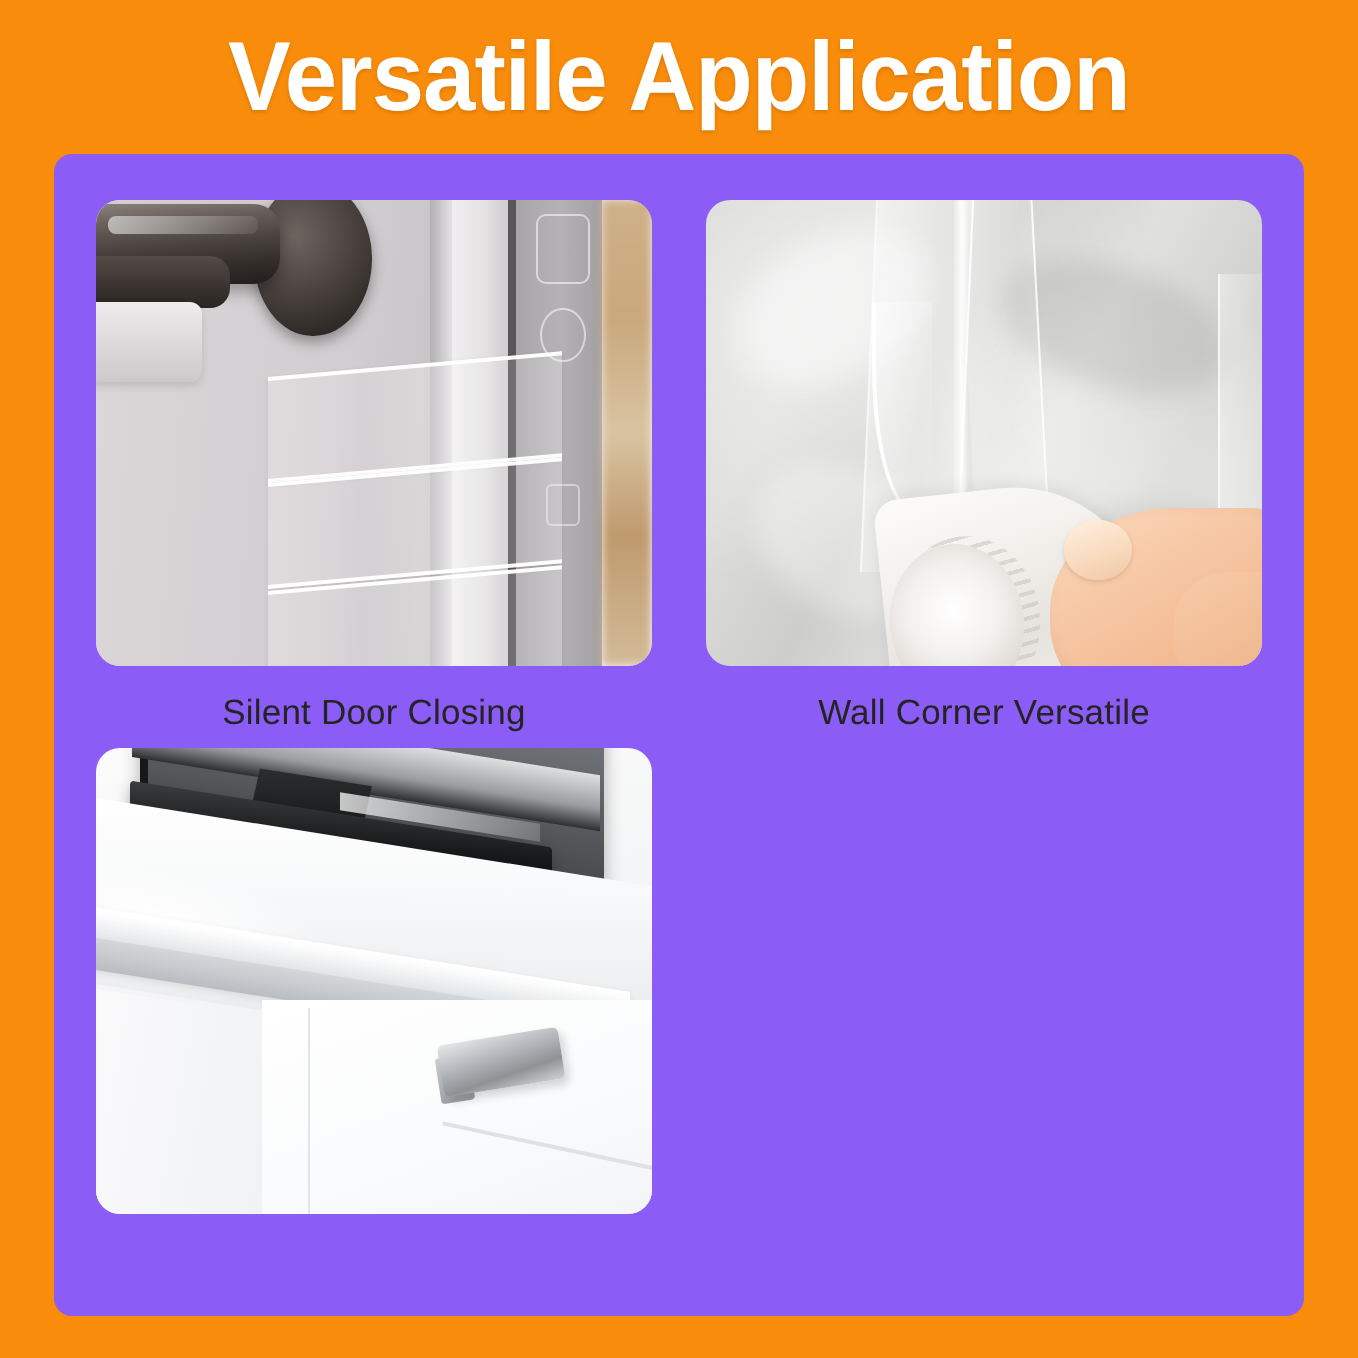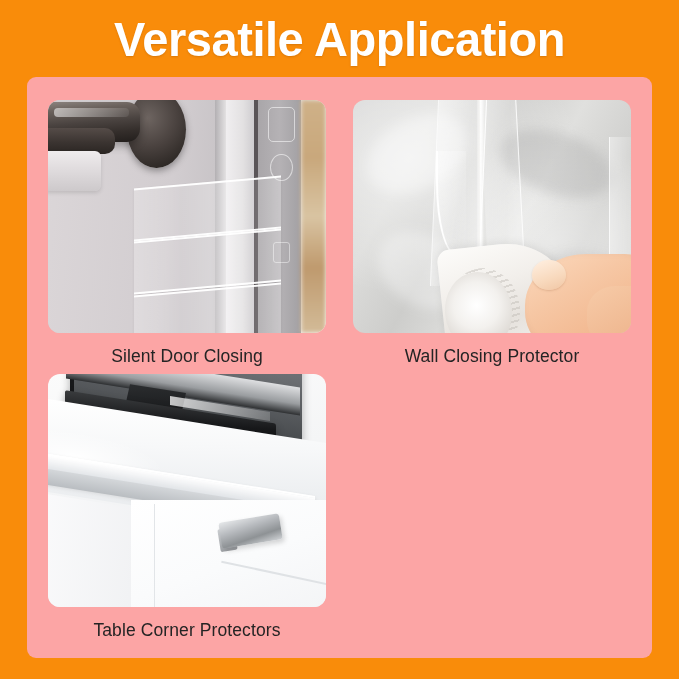--- a/index.html
+++ b/index.html
@@ -19,21 +19,21 @@
     font-weight:bold;
     letter-spacing:-0.5px;
     transform:scaleX(0.96);
     text-shadow:0 1px 2px rgba(120,60,0,0.25);
     white-space:nowrap;
   }
 
   
   .card{
     position:absolute;left:27px;top:77px;width:625px;height:581px;
-    background:#fca5a5;border-radius:9px;
+    background:#8b5cf6;border-radius:9px;
   }
   .grid{
     position:absolute;left:0;top:0;width:625px;height:581px;
     display:grid;
     grid-template-columns:1fr 1fr;
     grid-template-rows:1fr 1fr;
     column-gap:27px;row-gap:6px;
     padding:23px 21px 16px 21px;
     box-sizing:border-box;
   }
@@ -427,21 +427,21 @@
           <div class="filmR"></div>
           <div class="curl"></div>
           <div class="filmEdge"></div>
           <div class="roll"></div>
           <div class="rollrings"></div>
           <div class="rollface"></div>
           <div class="hand"></div>
           <div class="nail"></div>
           <div class="hand2"></div>
         </div>
-        <div class="caption">Wall Closing Protector</div>
+        <div class="caption">Wall Corner Versatile</div>
       </div>
 
 
       <div class="cell">
         <div class="photo p4">
           <div class="tvpanel"></div>
           <div class="tvbezel"></div>
           <div class="tvstand"></div>
           <div class="tvbase"></div>
           <div class="tvbasehi"></div>
@@ -449,18 +449,17 @@
           <div class="cabtopshine"></div>
           <div class="protector"></div>
           <div class="frontedge"></div>
           <div class="sidepanel"></div>
           <div class="drawer"></div>
           <div class="vline"></div>
           <div class="drawerline"></div>
           <div class="handleleg"></div>
           <div class="handle"></div>
         </div>
-        <div class="caption">Table Corner Protectors</div>
       </div>
 
     </div>
   </div>
 </div>
 
 </body></html>

